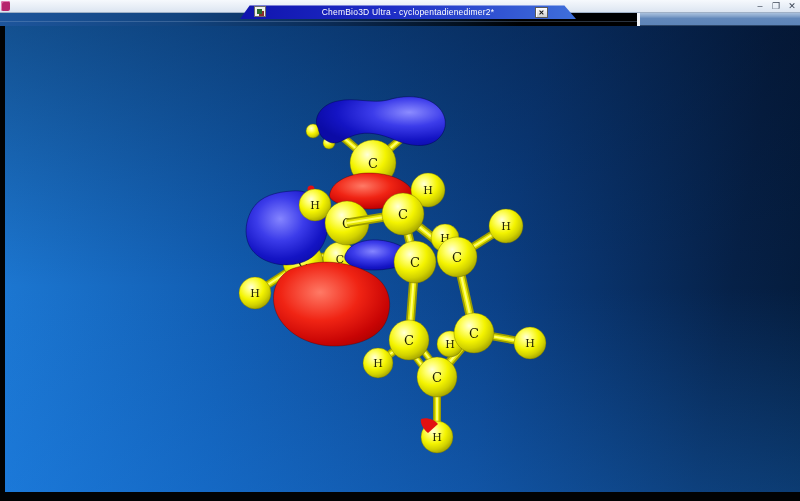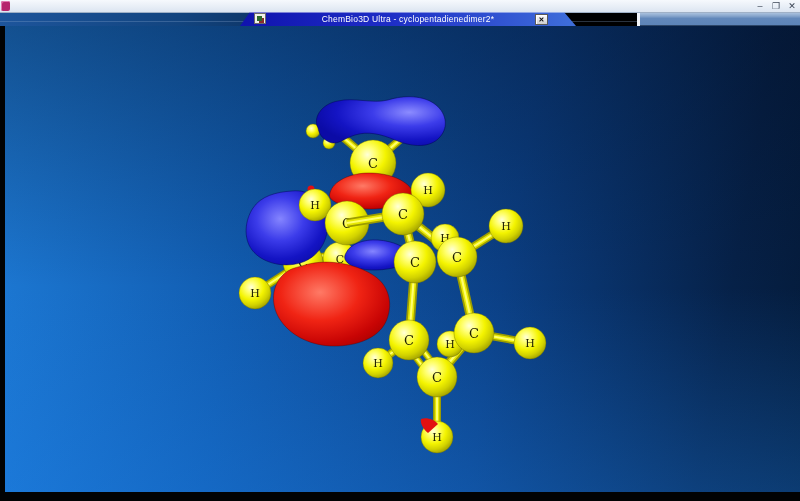--- a/index.html
+++ b/index.html
@@ -9,21 +9,21 @@
   
   .titlebar{position:absolute;left:0;top:0;width:800px;height:13px;
     background:linear-gradient(#f6f9fd,#dce5f1);border-bottom:1px solid #9fb0c6;box-sizing:border-box;}
   .app-icon-mini{position:absolute;left:1px;top:1px;width:9px;height:10px;
     background:#b5256e;border-radius:2px;box-shadow:inset 1px 1px 0 #e27ab0;}
   .win-controls{position:absolute;right:3px;top:0;height:13px;display:flex;gap:6px;
     align-items:center;color:#3c4656;font-size:9px;line-height:9px;}
   .win-controls span{display:inline-block;width:10px;text-align:center;cursor:default;}
 
   
-  .banner{position:absolute;left:240px;top:12px;width:336px;height:14px;
+  .banner{position:absolute;left:240px;top:5px;width:336px;height:14px;
     background:linear-gradient(90deg,#1013ae 0%,#1e2ec6 45%,#3f6fda 100%);
     clip-path:polygon(10px 0,324px 0,100% 100%,0 100%);
     box-shadow:inset 0 1px 0 rgba(255,255,255,.45);}
   .banner-icon{position:absolute;left:14px;top:1px;width:12px;height:11px;
     background:#f2f2ea;border:1px solid #6b6b6b;box-sizing:border-box;}
   .banner-icon::after{content:"";position:absolute;left:2px;top:2px;width:5px;height:5px;
     background:#2c6a2c;box-shadow:2px 2px 0 #8a2c2c;}
   .banner-title{position:absolute;left:0;top:2px;width:100%;text-align:center;
     color:#fff;font-size:8.5px;letter-spacing:.2px;white-space:nowrap;}
   .banner-close{position:absolute;left:295px;top:2px;width:13px;height:11px;

